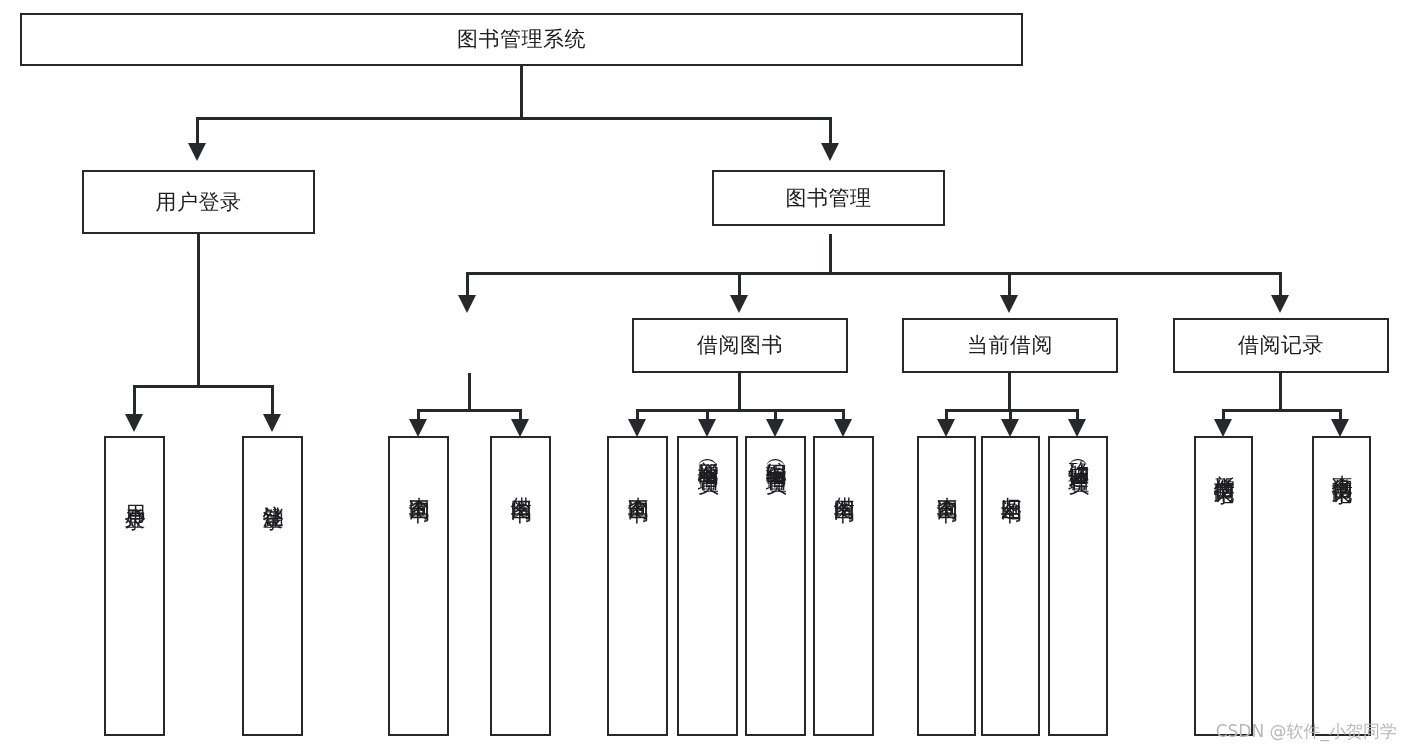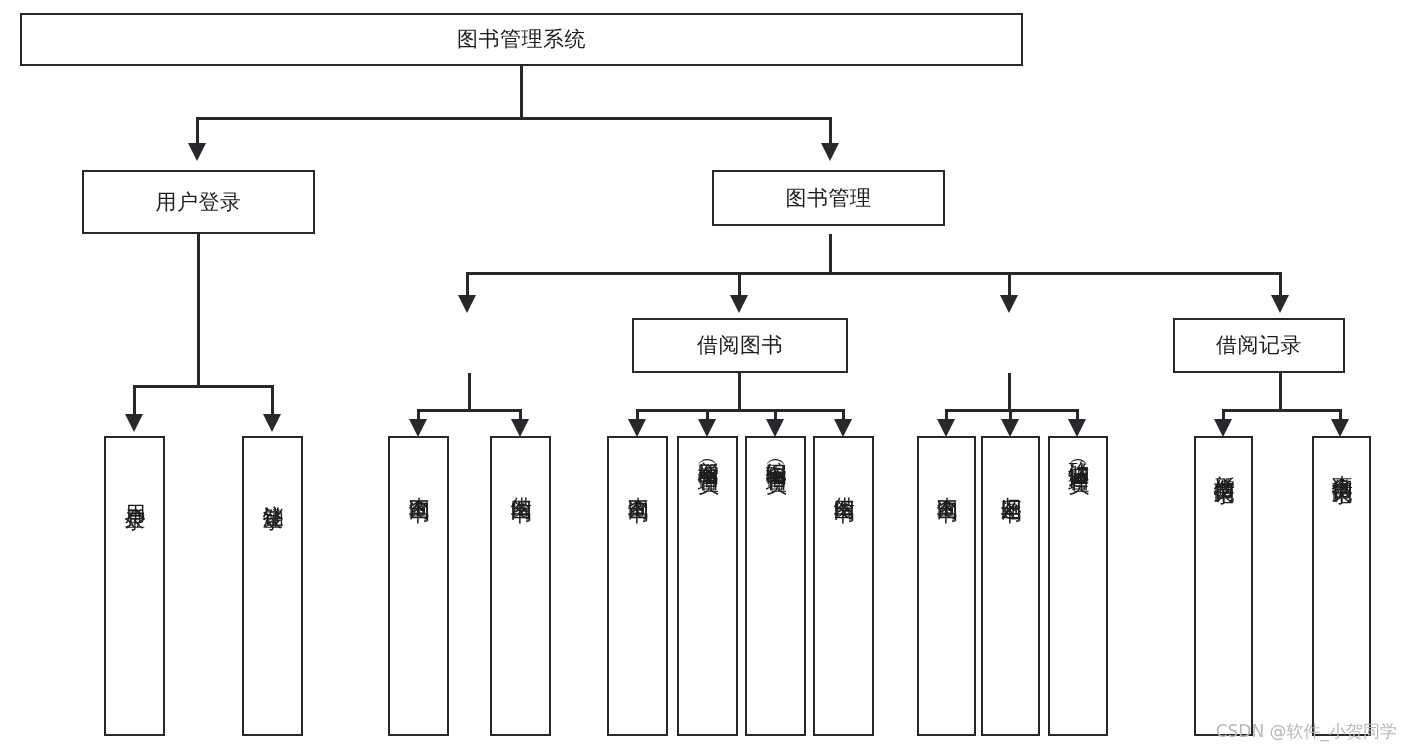--- a/index.html
+++ b/index.html
@@ -126,21 +126,24 @@
   <div class="ln v" style="left:738px; top:272px; height:25px;"></div>
   <div class="arrow" style="left:730px; top:295px;"></div>
   <div class="ln v" style="left:1008px; top:272px; height:25px;"></div>
   <div class="arrow" style="left:1000px; top:295px;"></div>
   <div class="ln v" style="left:1279px; top:272px; height:25px;"></div>
   <div class="arrow" style="left:1271px; top:295px;"></div>
 
   <div class="node horiz" style="left:632px; top:318px; width:216px; height:55px;">
     <span class="lbl">借阅图书</span>
   </div>
-  <div class="node horiz" style="left:1173px; top:318px; width:172px; height:55px;">
+  <div class="node horiz" style="left:902px; top:318px; width:216px; height:55px;">
+    <span class="lbl">当前借阅</span>
+  </div>
+  <div class="node horiz" style="left:1173px; top:318px; width:216px; height:55px;">
     <span class="lbl">借阅记录</span>
   </div>
 
   <div class="ln v" style="left:468px; top:373px; height:38px;"></div>
   <div class="ln h" style="left:417px; top:409px; width:105px;"></div>
   <div class="ln v" style="left:417px; top:409px; height:12px;"></div>
   <div class="arrow" style="left:409px; top:419px;"></div>
   <div class="ln v" style="left:519px; top:409px; height:12px;"></div>
   <div class="arrow" style="left:511px; top:419px;"></div>
 

